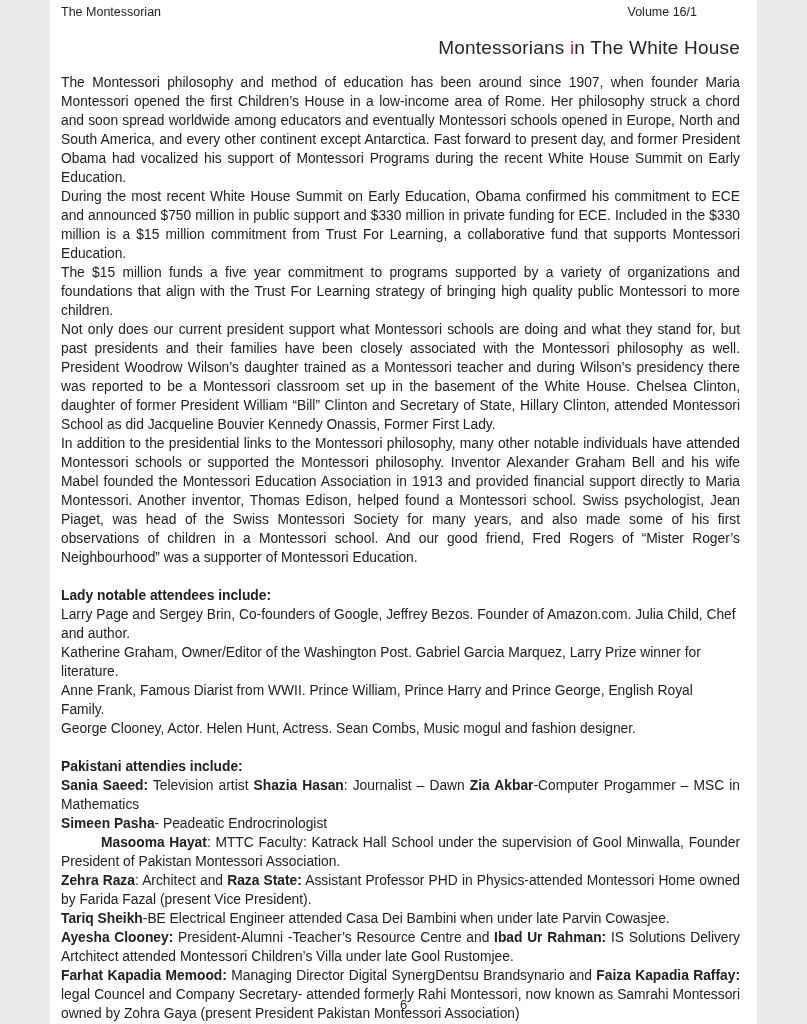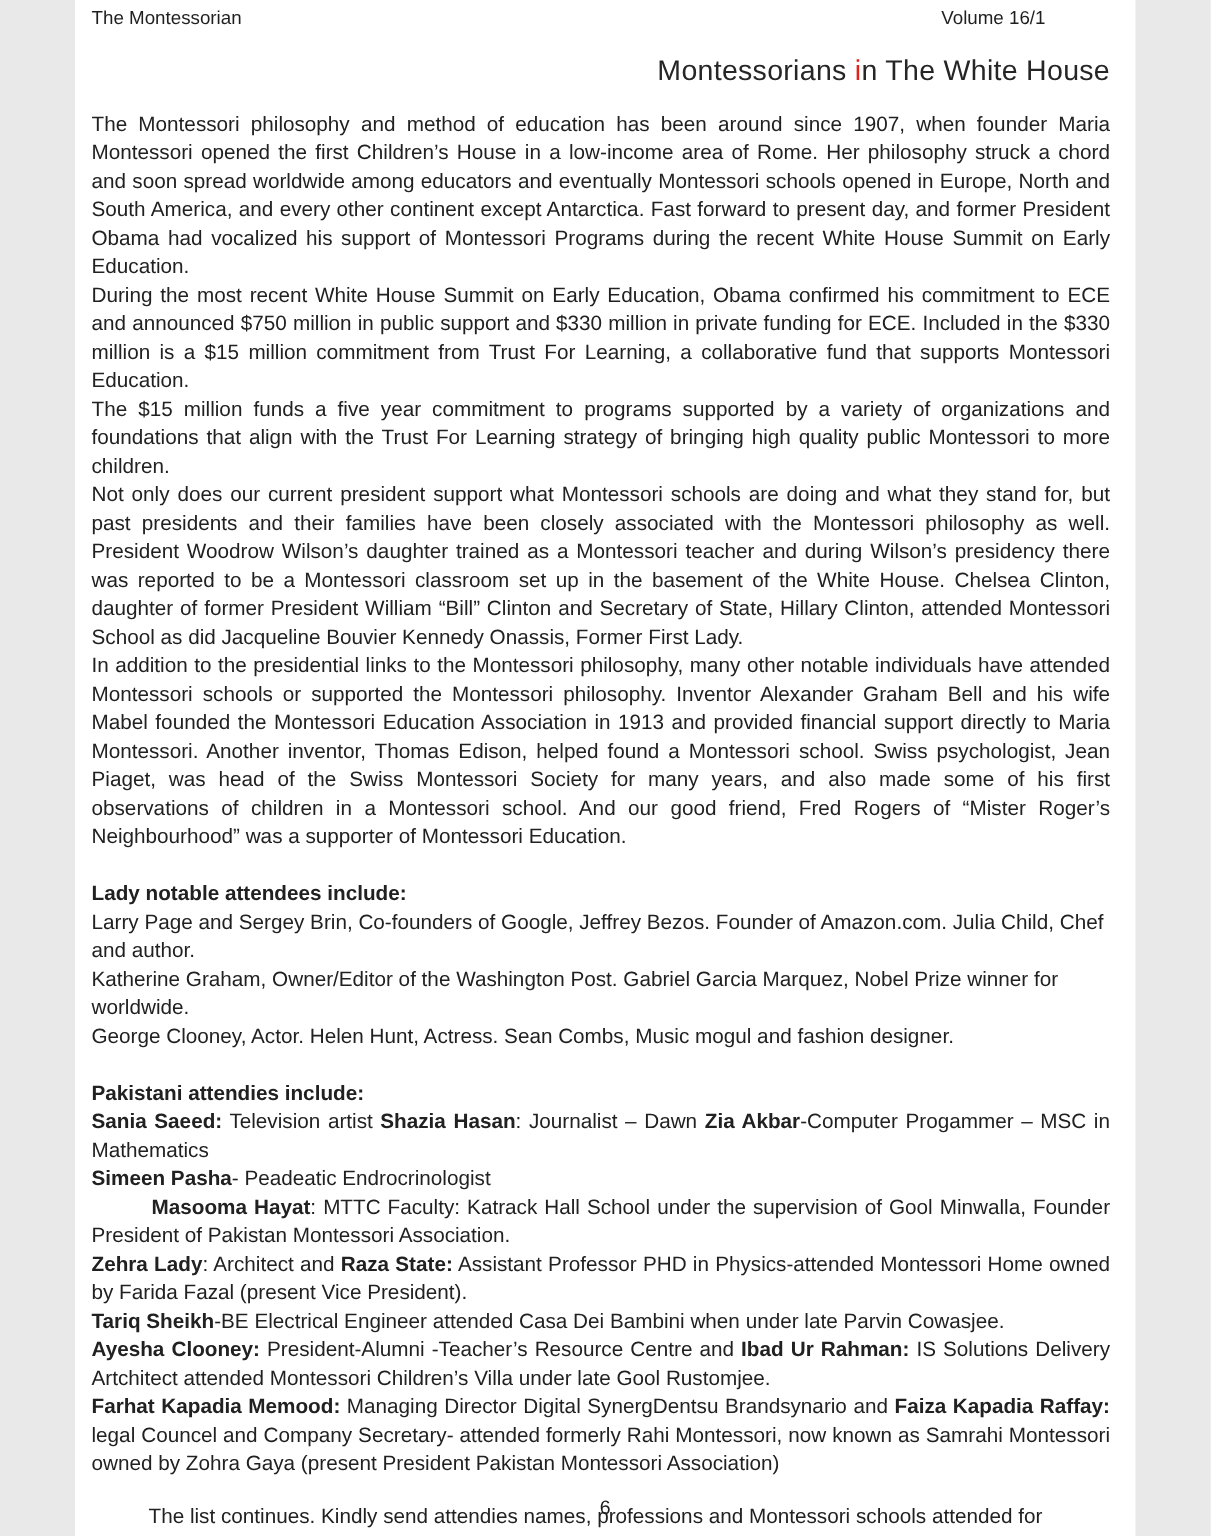--- a/index.html
+++ b/index.html
@@ -72,30 +72,31 @@
 
     <p class="para">The Montessori philosophy and method of education has been around since 1907, when founder Maria Montessori opened the first Children’s House in a low-income area of Rome. Her philosophy struck a chord and soon spread worldwide among educators and eventually Montessori schools opened in Europe, North and South America, and every other continent except Antarctica. Fast forward to present day, and former President Obama had vocalized his support of Montessori Programs during the recent White House Summit on Early Education.</p>
     <p class="para">During the most recent White House Summit on Early Education, Obama confirmed his commitment to ECE and announced $750 million in public support and $330 million in private funding for ECE. Included in the $330 million is a $15 million commitment from Trust For Learning, a collaborative fund that supports Montessori Education.</p>
     <p class="para">The $15 million funds a five year commitment to programs supported by a variety of organizations and foundations that align with the Trust For Learning strategy of bringing high quality public Montessori to more children.</p>
     <p class="para">Not only does our current president support what Montessori schools are doing and what they stand for, but past presidents and their families have been closely associated with the Montessori philosophy as well. President Woodrow Wilson’s daughter trained as a Montessori teacher and during Wilson’s presidency there was reported to be a Montessori classroom set up in the basement of the White House. Chelsea Clinton, daughter of former President William “Bill” Clinton and Secretary of State, Hillary Clinton, attended Montessori School as did Jacqueline Bouvier Kennedy Onassis, Former First Lady.</p>
     <p class="para">In addition to the presidential links to the Montessori philosophy, many other notable individuals have attended Montessori schools or supported the Montessori philosophy. Inventor Alexander Graham Bell and his wife Mabel founded the Montessori Education Association in 1913 and provided financial support directly to Maria Montessori. Another inventor, Thomas Edison, helped found a Montessori school. Swiss psychologist, Jean Piaget, was head of the Swiss Montessori Society for many years, and also made some of his first observations of children in a Montessori school. And our good friend, Fred Rogers of “Mister Roger’s Neighbourhood” was a supporter of Montessori Education.</p>
 
     <section>
       <p class="section-heading">Lady notable attendees include:</p>
       <p class="plain-line">Larry Page and Sergey Brin, Co-founders of Google, Jeffrey Bezos. Founder of Amazon.com. Julia Child, Chef and author.</p>
-      <p class="plain-line">Katherine Graham, Owner/Editor of the Washington Post. Gabriel Garcia Marquez, Nobel Prize winner for worldwide.</p>
+      <p class="plain-line">Katherine Graham, Owner/Editor of the Washington Post. Gabriel Garcia Marquez, Larry Prize winner for literature.</p>
+      <p class="plain-line">Anne Frank, Famous Diarist from WWII. Prince William, Prince Harry and Prince George, English Royal Family.</p>
       <p class="plain-line">George Clooney, Actor. Helen Hunt, Actress. Sean Combs, Music mogul and fashion designer.</p>
     </section>
 
     <section>
       <p class="section-heading">Pakistani attendies include:</p>
       <p class="entry"><span style="font-weight: bold;">Sania Saeed:</span><span> Television artist  </span><span style="font-weight: bold;">Shazia Hasan</span><span>:  Journalist – Dawn  </span><span style="font-weight: bold;">Zia Akbar</span><span>-Computer Progammer – MSC in Mathematics</span></p>
       <p class="entry"><span style="font-weight: bold;">Simeen Pasha</span><span>- Peadeatic Endrocrinologist</span></p>
       <p class="entry"><span style="font-weight: bold; padding-left: 40px;">Masooma Hayat</span><span>: MTTC Faculty: Katrack Hall School under the supervision of Gool Minwalla, Founder President of Pakistan Montessori Association.</span></p>
-      <p class="entry"><span style="font-weight: bold;">Zehra Lady</span><span>: Architect and </span><span style="font-weight: bold;">Raza State:</span><span> Assistant Professor PHD in Physics-attended Montessori  Home owned by Farida Fazal (present Vice President).</span></p>
+      <p class="entry"><span style="font-weight: bold;">Zehra Raza</span><span>: Architect and </span><span style="font-weight: bold;">Raza State:</span><span> Assistant Professor PHD in Physics-attended Montessori  Home owned by Farida Fazal (present Vice President).</span></p>
       <p class="entry"><span style="font-weight: bold;">Tariq Sheikh</span><span>-BE Electrical Engineer attended Casa Dei Bambini when under late Parvin Cowasjee.</span></p>
       <p class="entry"><span style="font-weight: bold;">Ayesha Clooney:</span><span> President-Alumni -Teacher’s Resource Centre and </span><span style="font-weight: bold;">Ibad Ur Rahman:</span><span> IS Solutions Delivery Artchitect attended Montessori Children’s Villa under late Gool Rustomjee.</span></p>
       <p class="entry"><span style="font-weight: bold;">Farhat Kapadia Memood:</span><span> Managing Director Digital SynergDentsu Brandsynario and </span><span style="font-weight: bold;">Faiza Kapadia Raffay:</span><span> legal Councel and Company Secretary- attended formerly Rahi Montessori,  now known as Samrahi Montessori owned by Zohra Gaya (present President Pakistan Montessori Association)</span></p>
       <p class="closing-note">The list continues. Kindly send attendies names, professions and Montessori schools attended for future issues.</p>
     </section>
 
   </div>
 
   <div class="page-footer">
     <span>6</span>

